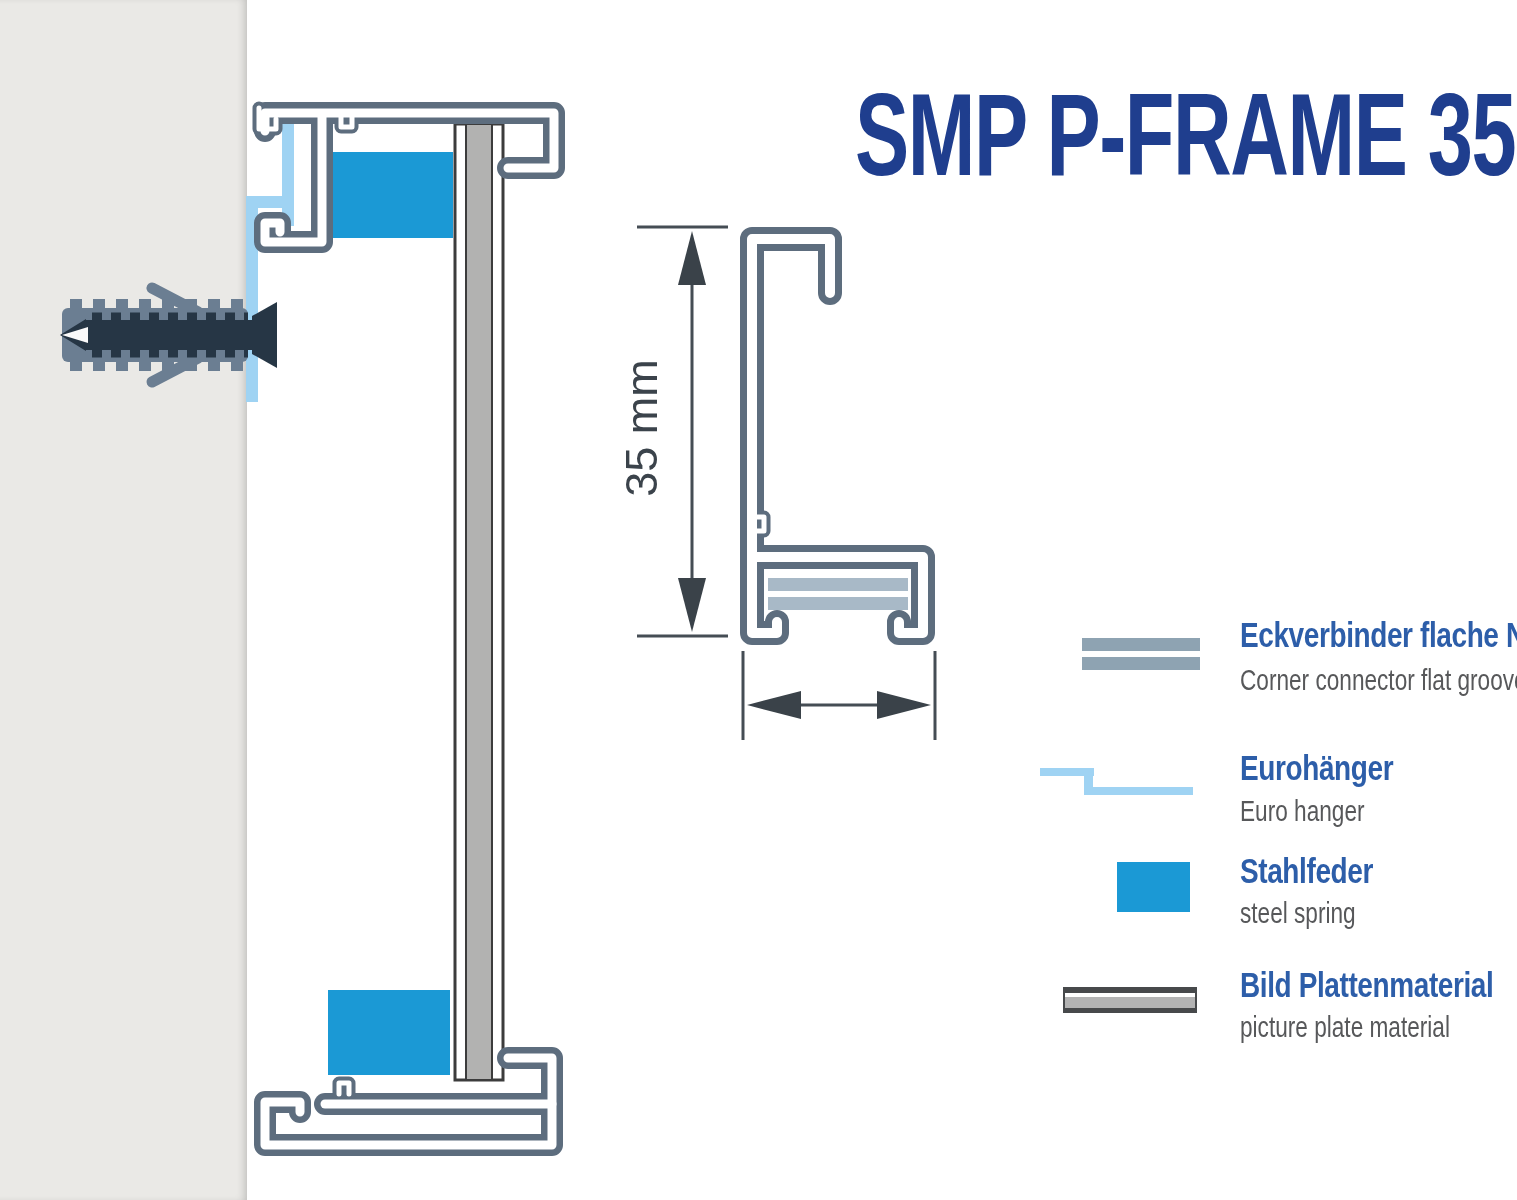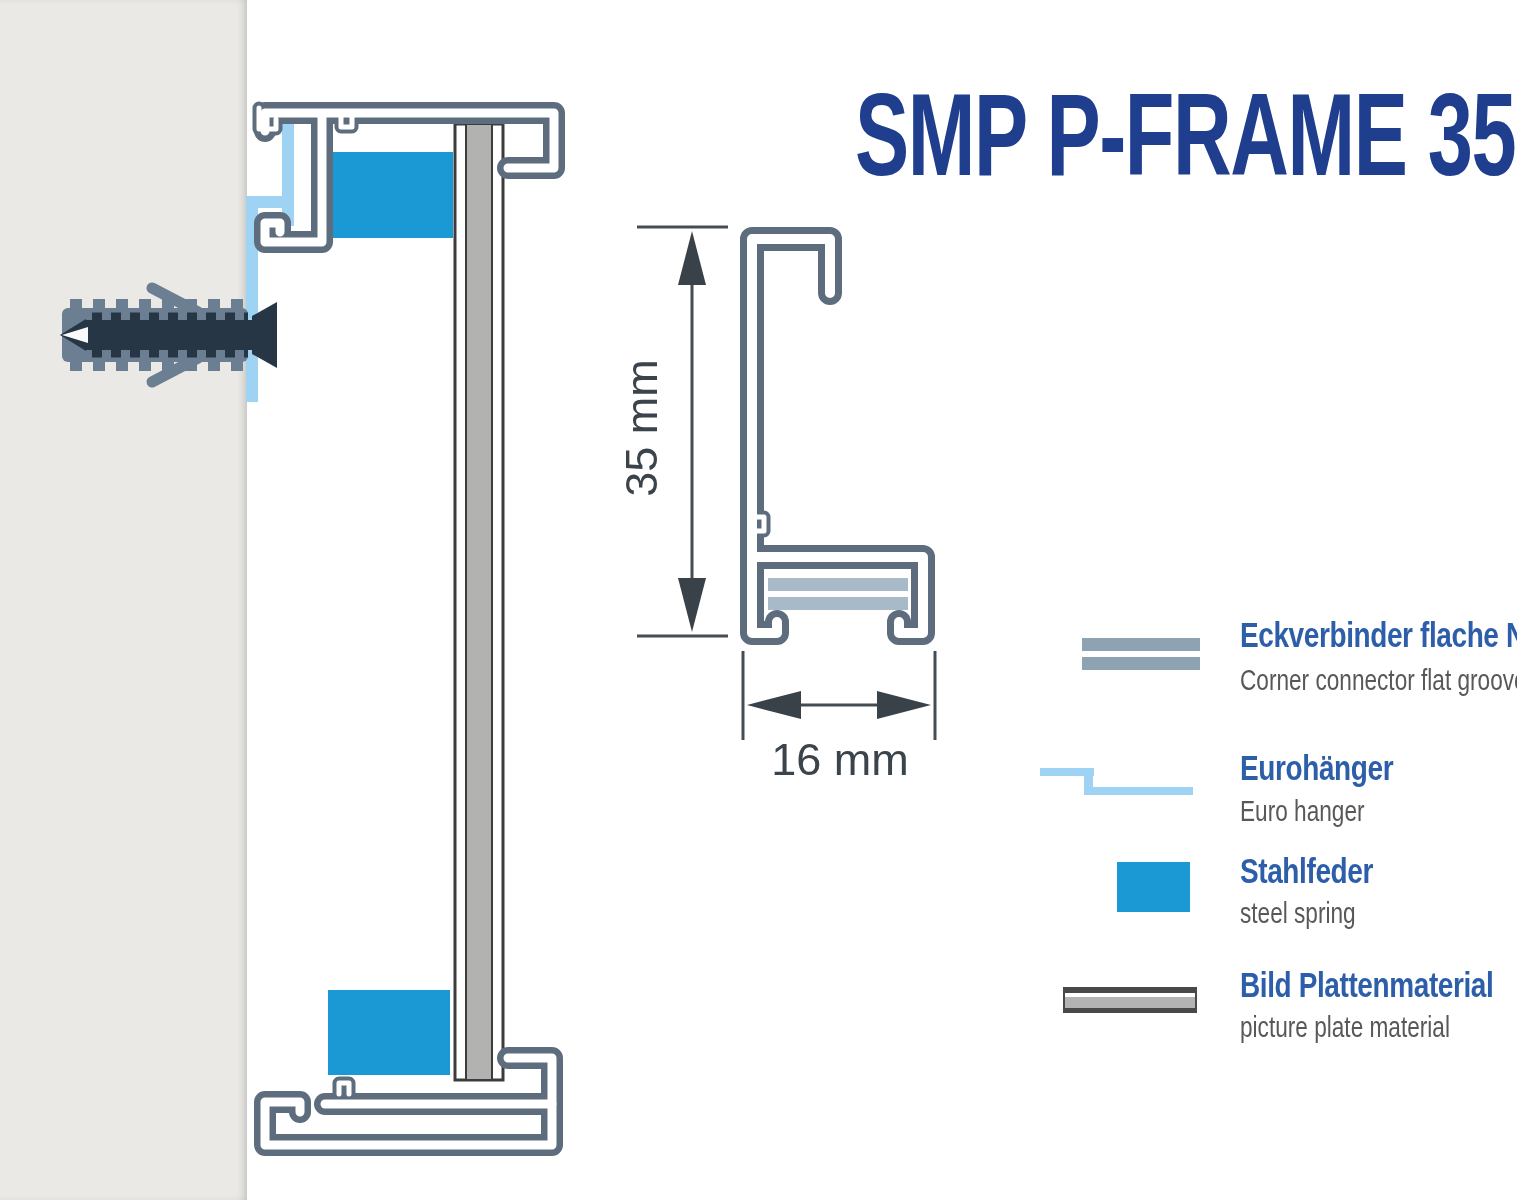--- a/index.html
+++ b/index.html
@@ -146,21 +146,20 @@
       <line class="dim-line" x1="935" y1="651" x2="935" y2="740"></line>
       <line class="dim-line" x1="760" y1="705" x2="918" y2="705"></line>
       <polygon class="dim-head" points="747,705 801,691 801,719"></polygon>
       <polygon class="dim-head" points="931,705 877,691 877,719"></polygon>
     </g>
   </svg>
 
   <div id="title">SMP P-FRAME 35</div>
 
   <div id="dim35" class="dim-label">35 mm</div>
-  <div id="dim16" class="dim-label">16 mm</div>
 
   <div>
 
     <div class="lg-bar" style="top:638px"></div>
     <div class="lg-bar" style="top:657px"></div>
     <div class="lg-label" style="top:615px">Eckverbinder flache Nut</div>
     <div class="lg-sub" style="top:664px">Corner connector flat groove</div>
 
     <div class="lg-hang" style="left:1040px;top:768px;width:54px;height:8px"></div>
     <div class="lg-hang" style="left:1084px;top:768px;width:9px;height:27px"></div>

